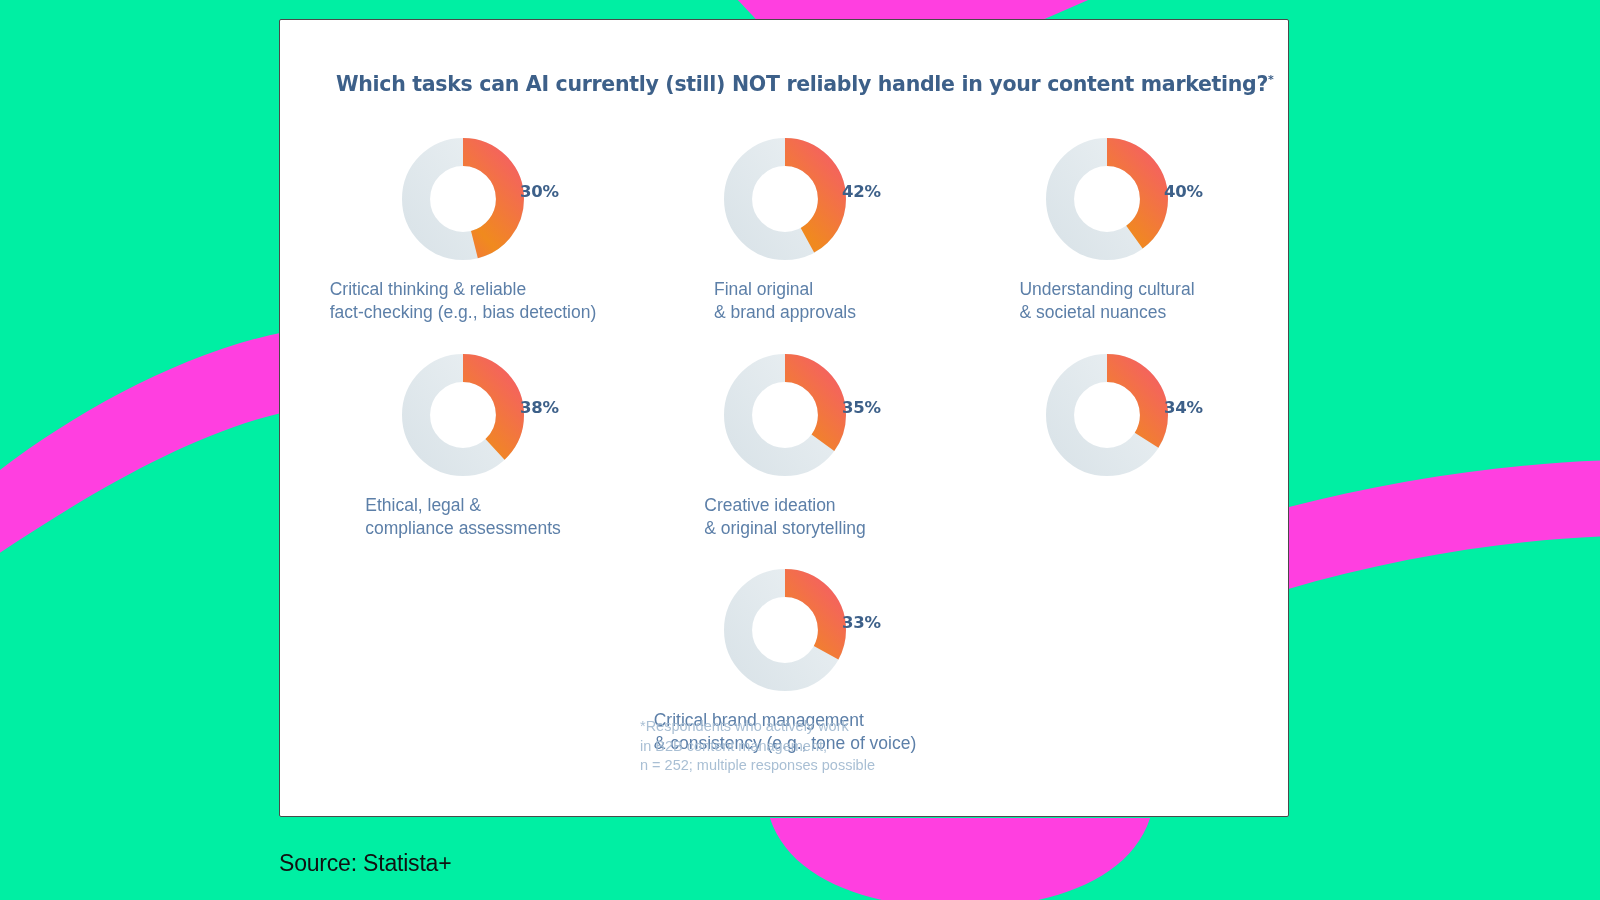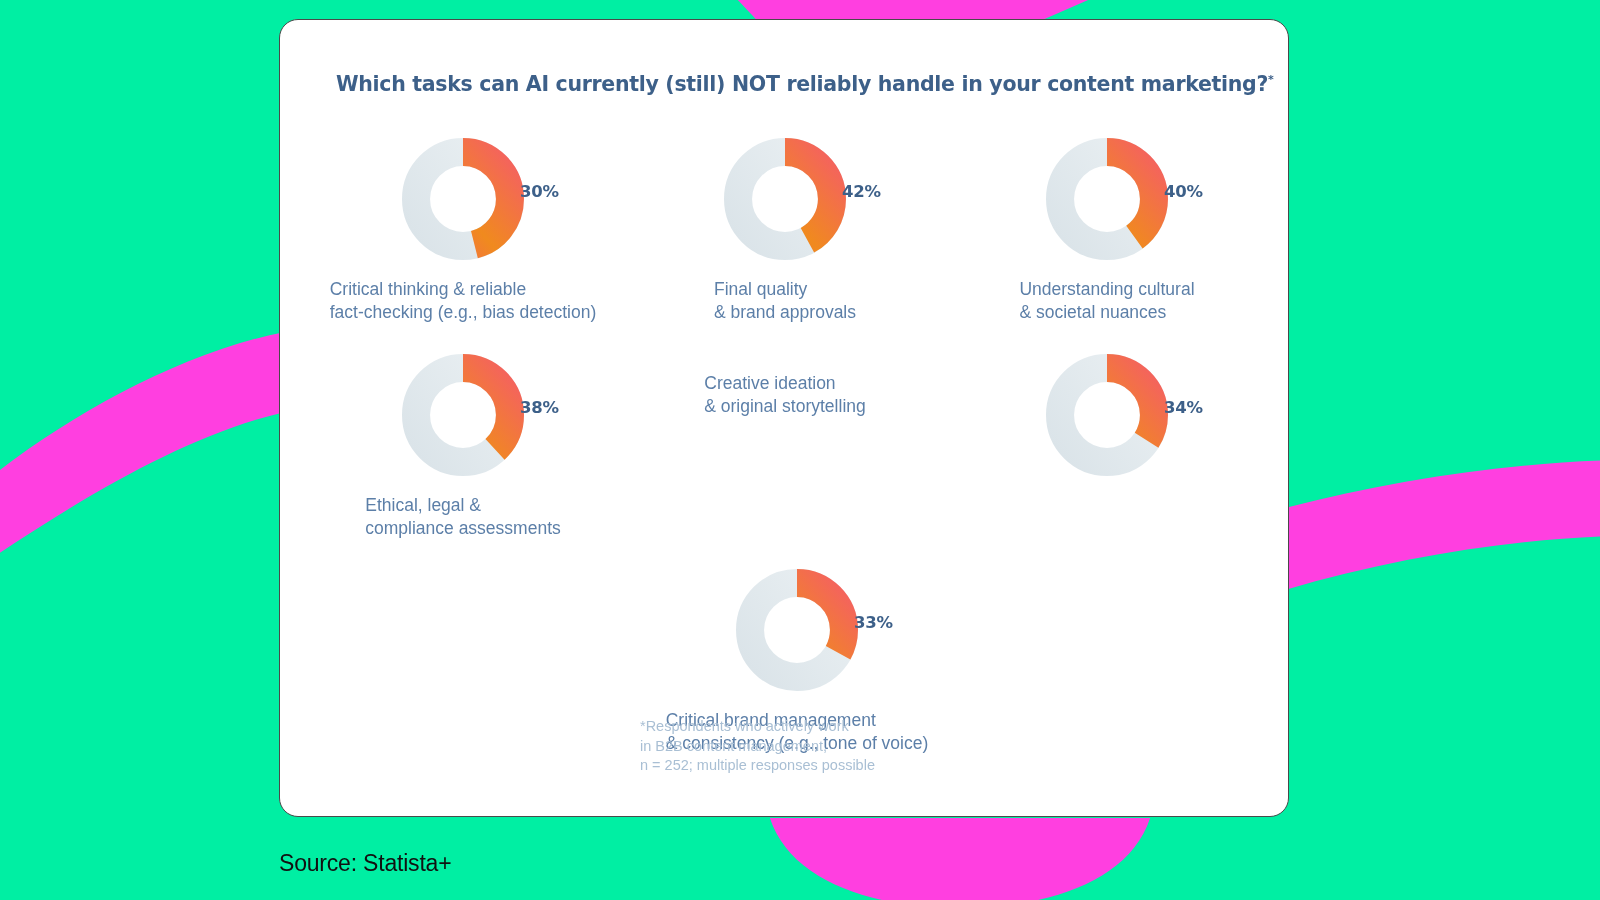--- a/index.html
+++ b/index.html
@@ -30,21 +30,21 @@
 
   
   #card {
     position: absolute;
     left: 279px;
     top: 19px;
     width: 1010px;
     height: 798px;
     background: #FFFFFF;
     border: 1px solid #4a4a4a;
-    border-radius: 19px;
+    border-radius: 2px;
     overflow: hidden;
   }
 
   #card-inner {
     position: absolute;
     inset: 0;
     padding: 52px 56px 0 56px;
   }
 
   .chart-title {
@@ -67,21 +67,21 @@
     left: 0;
     top: 118px;
     width: 1010px;
   }
 
   .row {
     display: flex;
     width: 1010px;
   }
   .row-1, .row-2 { justify-content: space-between; padding: 0 22px; }
-  .row-3 { justify-content: center; margin-left: 12px; }
+  .row-3 { justify-content: center; }
 
   .cell {
     width: 322px;
     display: flex;
     flex-direction: column;
     align-items: center;
   }
 
   .donut-wrap {
     position: relative;
@@ -208,21 +208,21 @@
                     <stop offset="0.45" stop-color="#F08A1E"></stop>
                     <stop offset="1" stop-color="#F4645C"></stop>
                   </linearGradient>
                 </defs>
                 <circle cx="50" cy="50" r="38.5" fill="none" stroke="url(#gtrack1)" stroke-width="23"></circle>
                 <circle class="arc" cx="50" cy="50" r="38.5" fill="none" stroke="url(#garc1)" stroke-width="23" transform="rotate(-90 50 50)" stroke-dasharray="101.5991064170939 140.30352790932017"></circle>
               </svg>
               <span class="pct">42%</span>
             </div>
             <div class="cell-label">
-              <span>Final quality</span><br>
+              <span>Final original</span><br>
               <span>&amp; brand approvals</span>
             </div>
           </div>
 
           <div class="cell">
             <div class="donut-wrap">
               <svg class="donut-svg" viewBox="0 0 100 100">
                 <defs>
                   <linearGradient id="gtrack2" x1="1" y1="0.15" x2="0" y2="0.9">
                     <stop offset="0" stop-color="#E9EFF2"></stop>
@@ -268,20 +268,38 @@
               </svg>
               <span class="pct">38%</span>
             </div>
             <div class="cell-label">
               <span>Ethical, legal &amp;</span><br>
               <span>compliance assessments</span>
             </div>
           </div>
 
           <div class="cell">
+            <div class="donut-wrap">
+              <svg class="donut-svg" viewBox="0 0 100 100">
+                <defs>
+                  <linearGradient id="gtrack4" x1="1" y1="0.15" x2="0" y2="0.9">
+                    <stop offset="0" stop-color="#E9EFF2"></stop>
+                      <stop offset="1" stop-color="#DBE4E9"></stop>
+                  </linearGradient>
+                  <linearGradient id="garc4" x1="0.05" y1="0" x2="0.9" y2="1">
+                    <stop offset="0" stop-color="#F4645C"></stop>
+                    <stop offset="0.45" stop-color="#F08A1E"></stop>
+                    <stop offset="1" stop-color="#F4645C"></stop>
+                  </linearGradient>
+                </defs>
+                <circle cx="50" cy="50" r="38.5" fill="none" stroke="url(#gtrack4)" stroke-width="23"></circle>
+                <circle class="arc" cx="50" cy="50" r="38.5" fill="none" stroke="url(#garc4)" stroke-width="23" transform="rotate(-90 50 50)" stroke-dasharray="84.66592201424493 157.23671231216915"></circle>
+              </svg>
+              <span class="pct">35%</span>
+            </div>
             <div class="cell-label">
               <span>Creative ideation</span><br>
               <span>&amp; original storytelling</span>
             </div>
           </div>
 
           <div class="cell">
             <div class="donut-wrap">
               <svg class="donut-svg" viewBox="0 0 100 100">
                 <defs>

